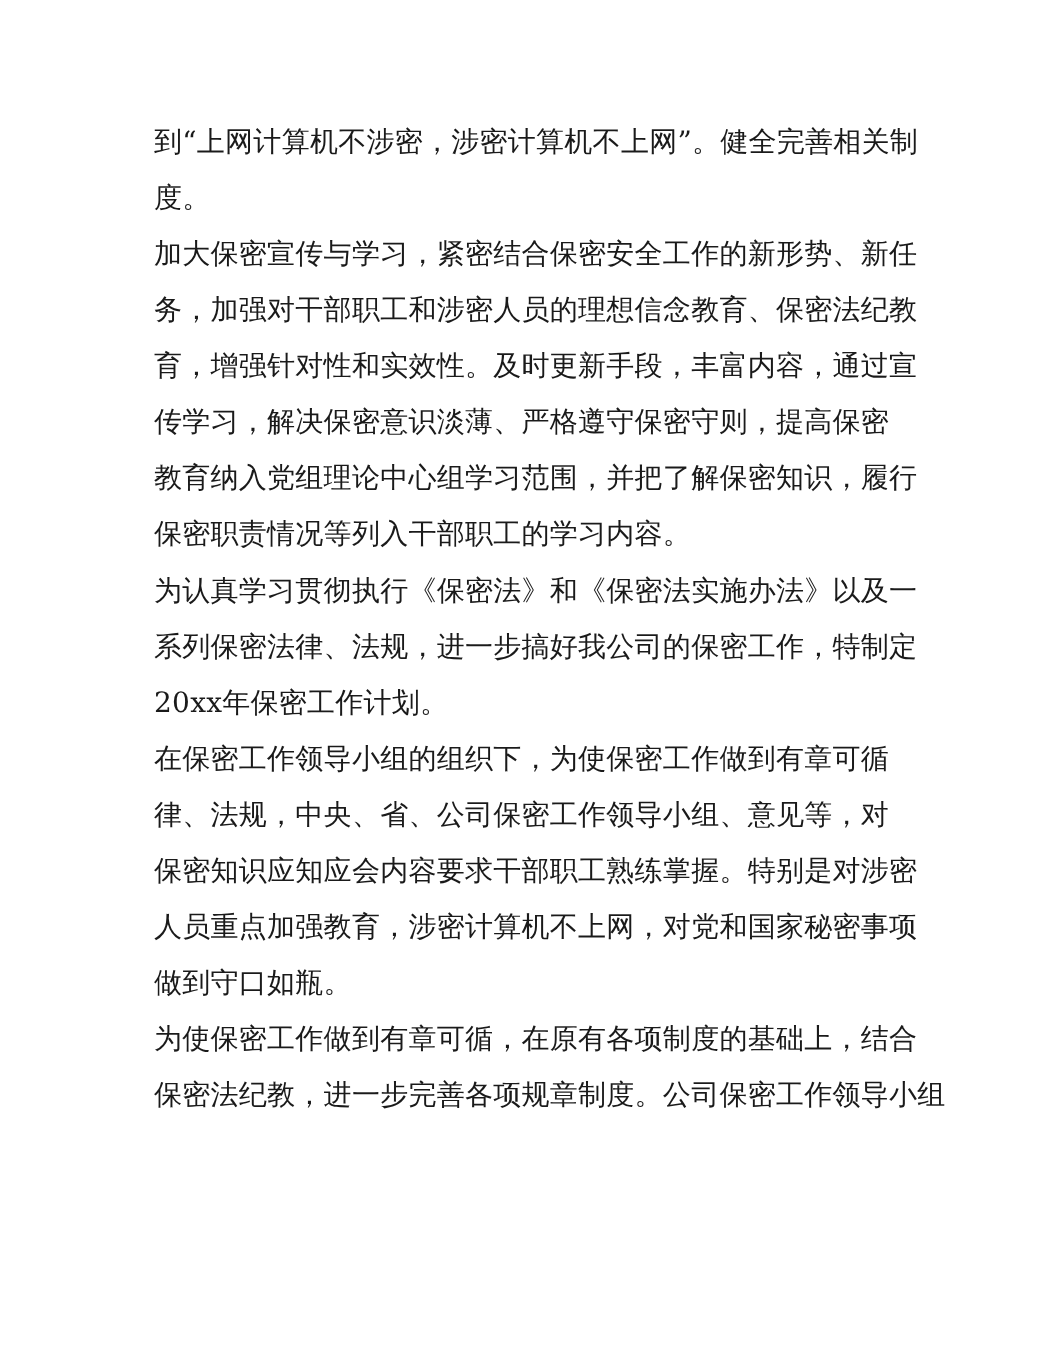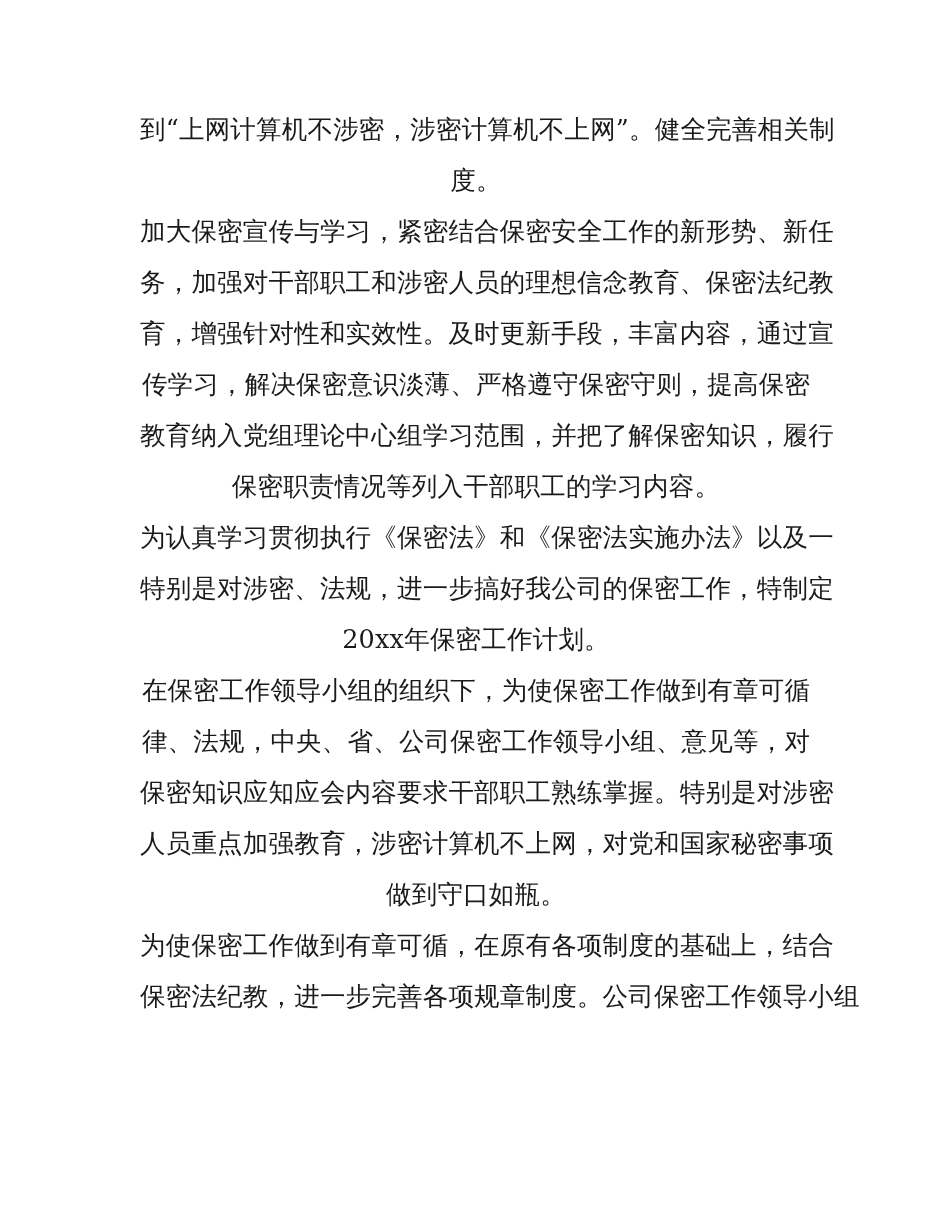--- a/index.html
+++ b/index.html
@@ -13,21 +13,20 @@
       position: relative;
       overflow: hidden;
       font-family: "DejaVu Serif", "Liberation Serif", serif;
       color: #1a1a1a;
     }
     .page {
       position: absolute;
       left: 140px;
       top: 104px;
       width: 672px;
-      text-align: center;
     }
     .line {
       height: 51px;
       line-height: 51px;
       font-size: 25.5px;
       white-space: nowrap;
       letter-spacing: 0.2px;
     }
   </style>
 </head>
@@ -36,21 +35,21 @@
 <div class="page">
   <div class="line">到“上网计算机不涉密，涉密计算机不上网”。健全完善相关制</div>
   <div class="line">度。</div>
   <div class="line">加大保密宣传与学习，紧密结合保密安全工作的新形势、新任</div>
   <div class="line">务，加强对干部职工和涉密人员的理想信念教育、保密法纪教</div>
   <div class="line">育，增强针对性和实效性。及时更新手段，丰富内容，通过宣</div>
   <div class="line">传学习，解决保密意识淡薄、严格遵守保密守则，提高保密</div>
   <div class="line">教育纳入党组理论中心组学习范围，并把了解保密知识，履行</div>
   <div class="line">保密职责情况等列入干部职工的学习内容。</div>
   <div class="line">为认真学习贯彻执行《保密法》和《保密法实施办法》以及一</div>
-  <div class="line">特别是对涉密、法规，进一步搞好我公司的保密工作，特制定</div>
+  <div class="line">系列保密法律、法规，进一步搞好我公司的保密工作，特制定</div>
   <div class="line">20xx年保密工作计划。</div>
   <div class="line">在保密工作领导小组的组织下，为使保密工作做到有章可循</div>
   <div class="line">律、法规，中央、省、公司保密工作领导小组、意见等，对</div>
   <div class="line">保密知识应知应会内容要求干部职工熟练掌握。特别是对涉密</div>
   <div class="line">人员重点加强教育，涉密计算机不上网，对党和国家秘密事项</div>
   <div class="line">做到守口如瓶。</div>
   <div class="line">为使保密工作做到有章可循，在原有各项制度的基础上，结合</div>
   <div class="line">保密法纪教，进一步完善各项规章制度。公司保密工作领导小组</div>
 </div>
 

